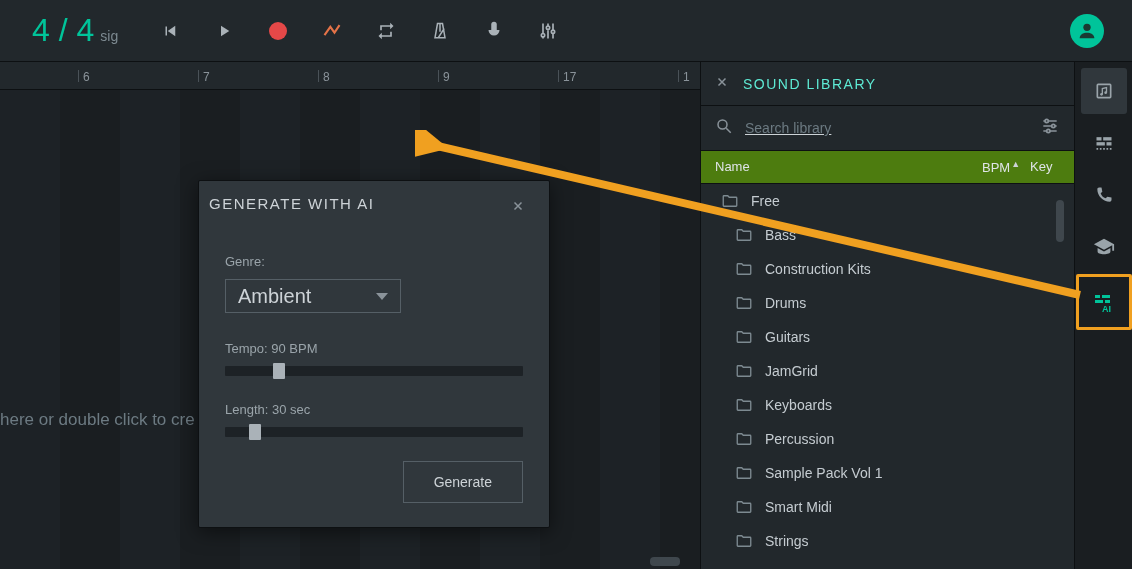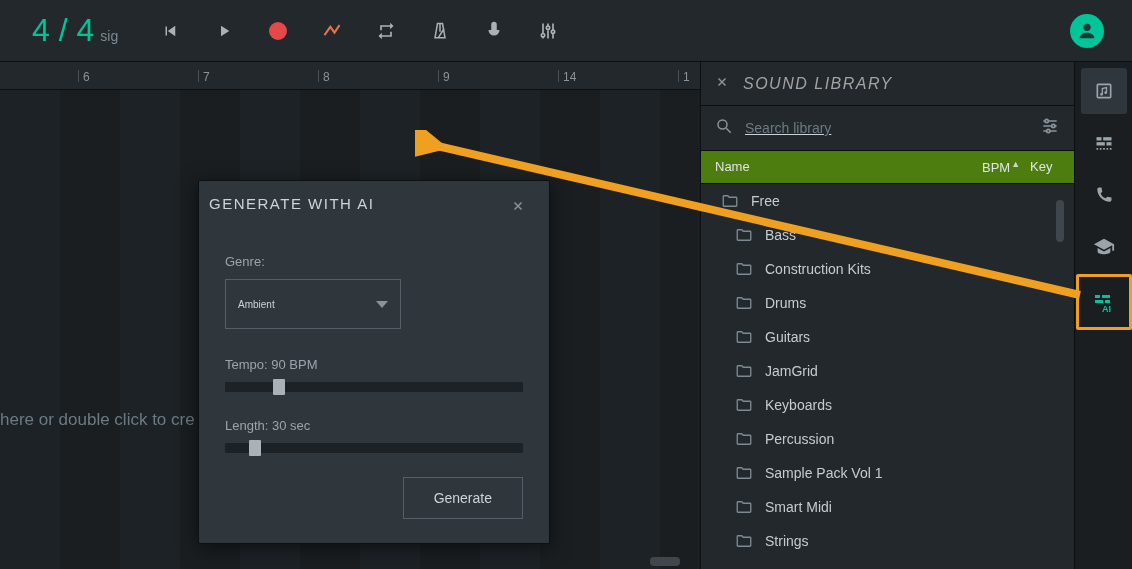--- a/index.html
+++ b/index.html
@@ -134,29 +134,29 @@
     padding: 8px 26px 24px 26px;
   }
   .ai-label {
     color: #9aa4aa;
     font-size: 13px;
     margin-bottom: 10px;
     margin-top: 16px;
   }
   .ai-select {
     width: 176px;
-    height: 50px;
+    height: 34px;
     background: #30373c;
     border: 1px solid #555f66;
     display: flex;
     align-items: center;
     justify-content: space-between;
     padding: 0 12px;
     color: #cdd3d7;
-    font-size: 10px;
+    font-size: 20px;
     cursor: pointer;
   }
   .ai-select-caret {
     width: 0; height: 0;
     border-left: 6px solid transparent;
     border-right: 6px solid transparent;
     border-top: 7px solid #8a939a;
   }
   .ai-slider-wrap { margin-top: 8px; }
   .ai-slider {
@@ -200,21 +200,21 @@
     display: flex;
     align-items: center;
     gap: 14px;
     padding: 0 14px;
     border-bottom: 1px solid #0d1012;
   }
   .lib-header-close {
     color: #8a939a; font-size: 16px; cursor: pointer;
   }
   .lib-header-title {
-    color: #a3a3a3; font-size: 16px; letter-spacing: 1.5px; font-weight: 500; font-style: italic;
+    color: #5eead4; font-size: 14px; letter-spacing: 1.5px; font-weight: 500;
   }
   .lib-search {
     display: flex; align-items: center;
     padding: 10px 14px;
     gap: 12px;
     border-bottom: 1px solid #0d1012;
   }
   .lib-search-icon { color: #8a939a; }
   .lib-search-input {
     flex: 1;
@@ -373,21 +373,21 @@
 </div>
 
 <div class="main">
 
   <div class="timeline-area">
     <div class="ruler">
       <div class="ruler-tick" style="left:78px"><span>6</span></div>
       <div class="ruler-tick" style="left:198px"><span>7</span></div>
       <div class="ruler-tick" style="left:318px"><span>8</span></div>
       <div class="ruler-tick" style="left:438px"><span>9</span></div>
-      <div class="ruler-tick" style="left:558px"><span>14</span></div>
+      <div class="ruler-tick" style="left:558px"><span>17</span></div>
       <div class="ruler-tick" style="left:678px"><span>1</span></div>
     </div>
     <div class="track-bg"></div>
     <div class="placeholder-text">here or double click to cre</div>
     <div class="bottom-scroll"></div>
 
     <div class="ai-dialog">
       <div class="ai-header">
         <div class="ai-title">GENERATE WITH AI</div>
         <div class="ai-close">

